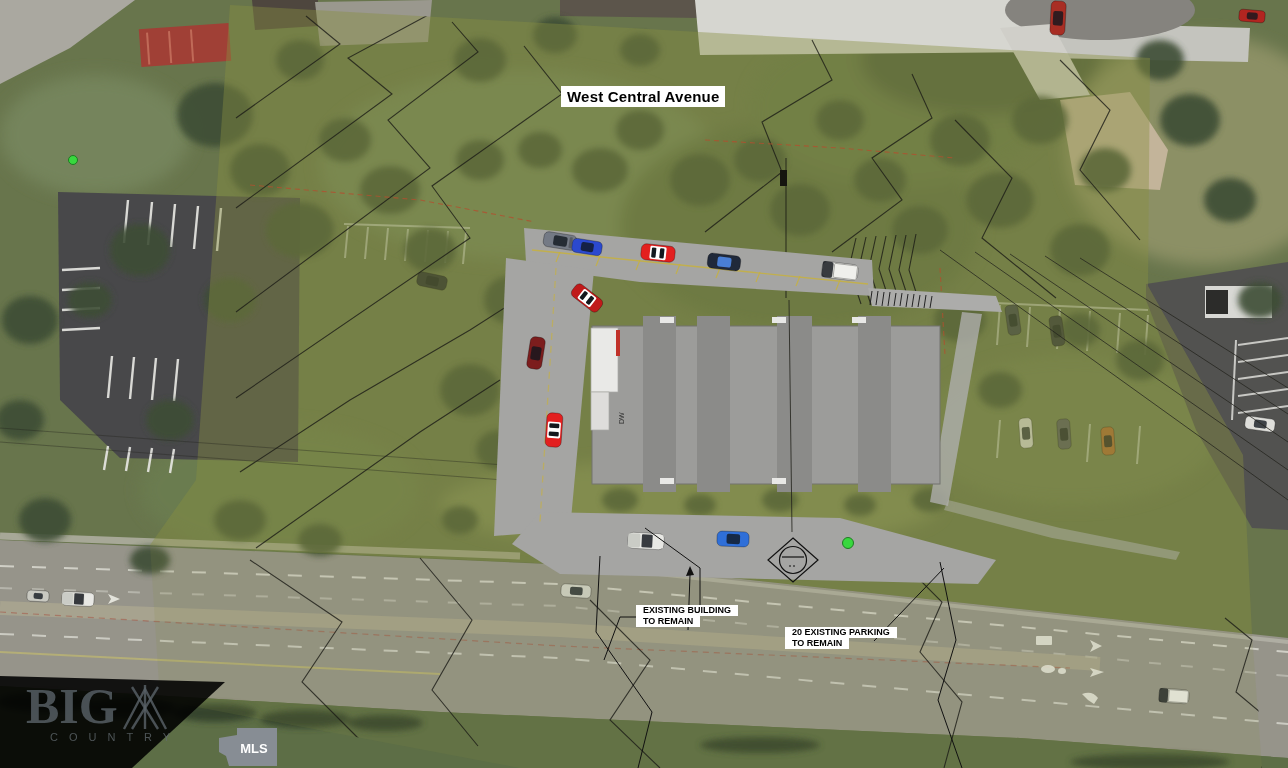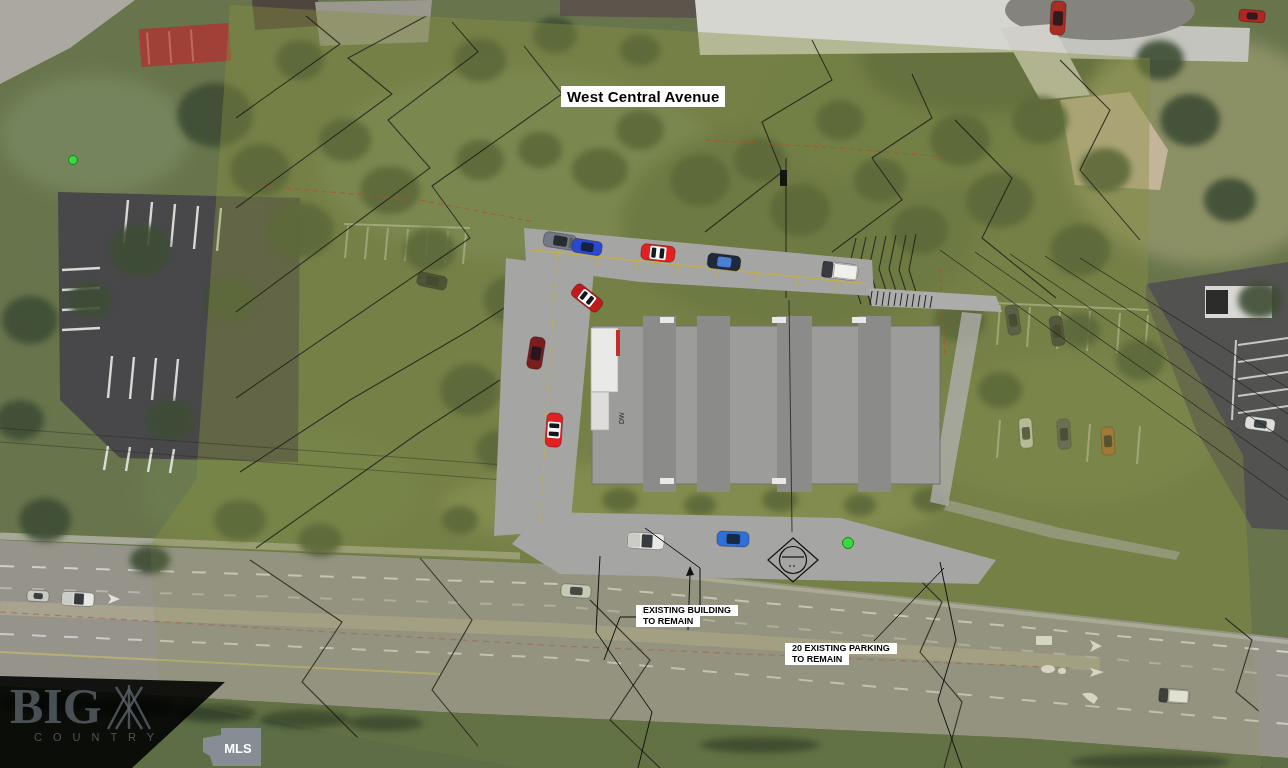--- a/index.html
+++ b/index.html
@@ -4,22 +4,22 @@
 <style>
   html,body{margin:0;padding:0;background:#222;}
   #stage{position:relative;width:1288px;height:768px;overflow:hidden;background:#ffffff;
          font-family:"Liberation Sans",sans-serif;}
   #scene{position:absolute;left:0;top:0;width:1288px;height:768px;}
   .label{position:absolute;background:#fff;color:#000;white-space:nowrap;}
   .street{left:561px;top:86px;font-size:15px;font-weight:bold;padding:2px 6px;letter-spacing:.2px;}
   .anno{position:absolute;font-size:9px;font-weight:600;line-height:1.2;color:#000;}
   .anno span{display:block;width:fit-content;background:#fff;padding:0 7px;}
   #anno-building{left:636px;top:605px;}
-  #anno-parking{left:785px;top:627px;margin-top:16px;}
-  .watermark{position:absolute;left:10px;top:684px;width:270px;pointer-events:none;}
+  #anno-parking{left:785px;top:627px;}
+  .watermark{position:absolute;left:26px;top:684px;width:270px;pointer-events:none;}
   .brandrow{display:flex;align-items:flex-end;color:rgba(88,96,103,.82);
             font-family:"Liberation Serif",serif;font-weight:bold;font-size:50px;line-height:.9;}
   .brandrow .tepee{margin:0 -4px -2px -4px;}
   .country{margin:2px 0 0 24px;font-size:11px;letter-spacing:11px;color:rgba(100,108,114,.75);
            font-family:"Liberation Sans",sans-serif;}
   .badge{position:absolute;left:192px;top:42px;}
 </style>
 </head>
 <body>
 

